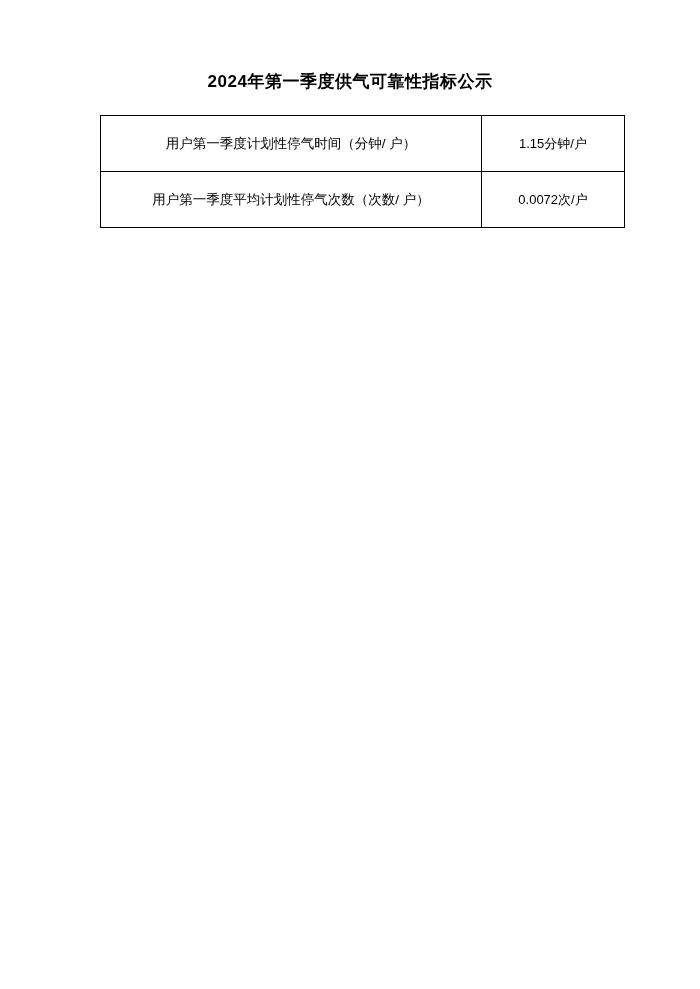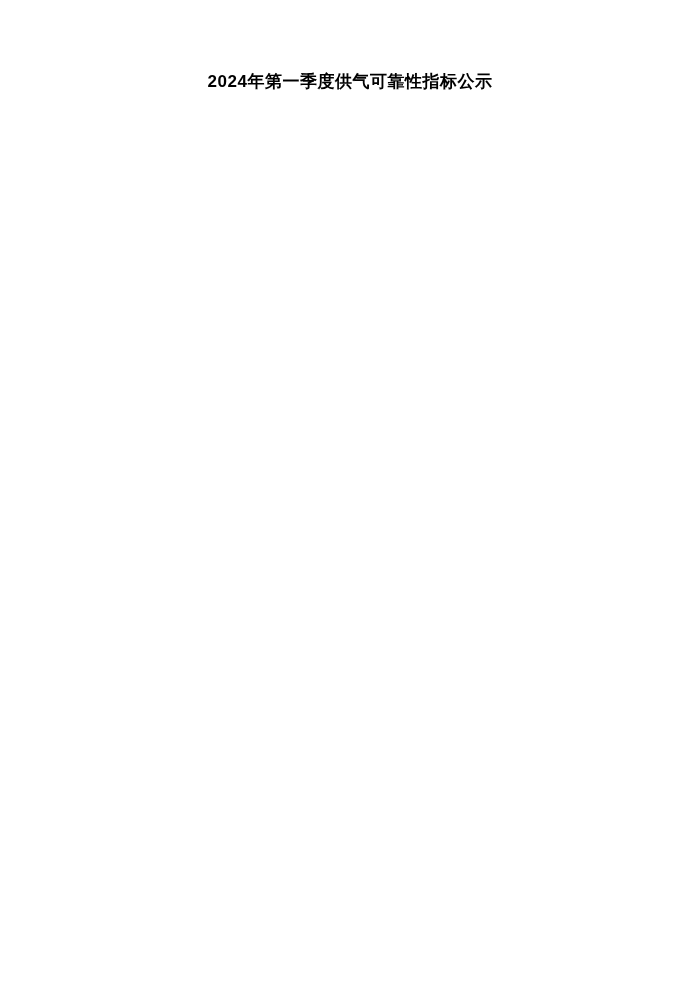--- a/index.html
+++ b/index.html
@@ -60,16 +60,24 @@
 </style>
 </head>
 <body>
 
 <div class="page">
 
   <div class="doc-title">2024年第一季度供气可靠性指标公示</div>
 
   <table class="metrics-table">
     <tbody>
+      <tr>
+        <td class="label-cell">用户第一季度计划性停气时间（分钟/ 户）</td>
+        <td class="value-cell">1.15分钟/户</td>
+      </tr>
+      <tr>
+        <td class="label-cell">用户第一季度平均计划性停气次数（次数/ 户）</td>
+        <td class="value-cell">0.0072次/户</td>
+      </tr>
     </tbody>
   </table>
 
 </div>
 
 </body></html>

